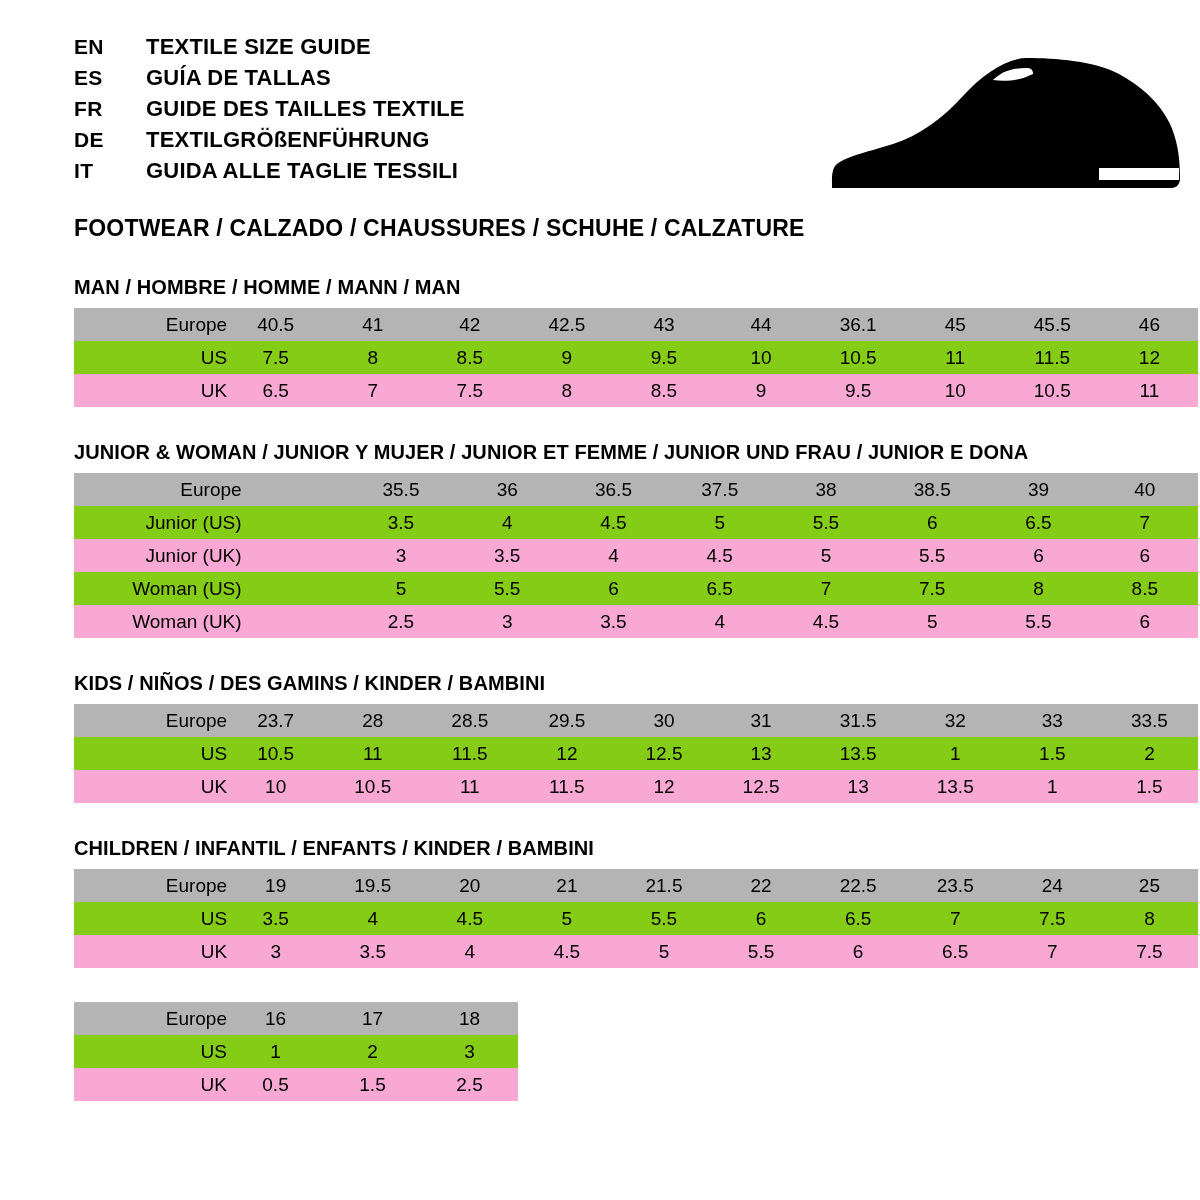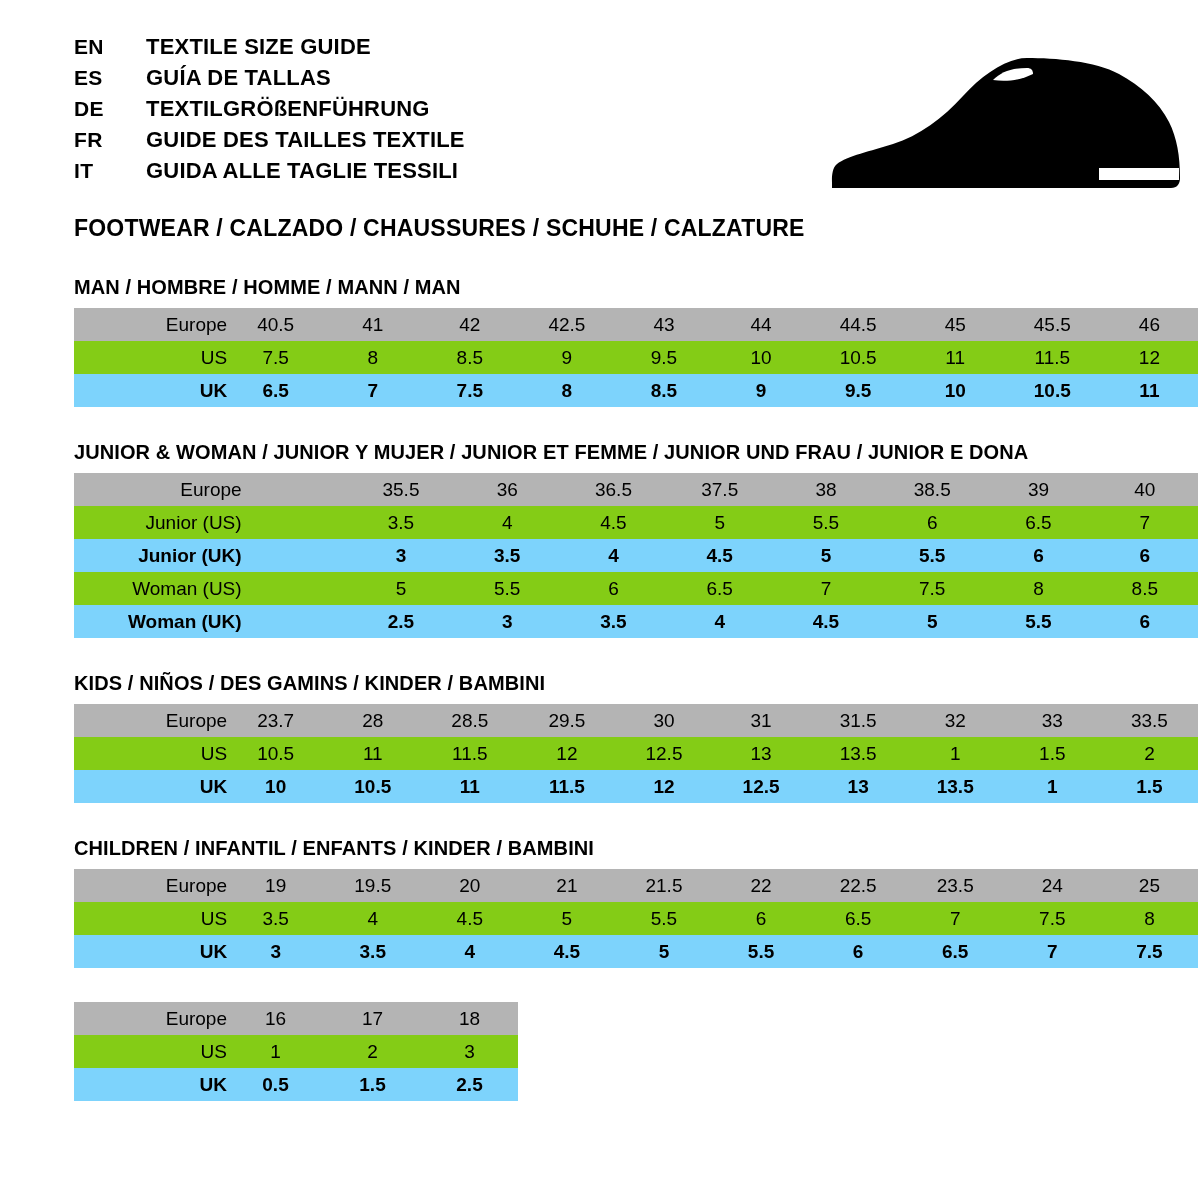--- a/index.html
+++ b/index.html
@@ -87,22 +87,21 @@
   }
   table.size-table td.label {
     text-align: right;
     padding-left: 8px;
     width: 145px;
   }
   tr.head td {
     background: #b4b4b4;
   }
   tr.alt td {
-    background: #7dd3fc;
-    font-weight: bold;
+    background: #f9a8d4;
   }
   tr.plain td {
     background: #84cc16;
   }
 
   
   .w-data { width: 97px; }
   .full-width { width: 1124px; }
   .babies-width { width: 437px; }
 </style>
@@ -114,26 +113,26 @@
   <div class="lang-block">
     <div class="lang-row">
       <span class="lang-code">EN</span>
       <span class="lang-text">TEXTILE SIZE GUIDE</span>
     </div>
     <div class="lang-row">
       <span class="lang-code">ES</span>
       <span class="lang-text">GUÍA DE TALLAS</span>
     </div>
     <div class="lang-row">
+      <span class="lang-code">FR</span>
+      <span class="lang-text">GUIDE DES TAILLES TEXTILE</span>
+    </div>
+    <div class="lang-row">
       <span class="lang-code">DE</span>
       <span class="lang-text">TEXTILGRÖßENFÜHRUNG</span>
-    </div>
-    <div class="lang-row">
-      <span class="lang-code">FR</span>
-      <span class="lang-text">GUIDE DES TAILLES TEXTILE</span>
     </div>
     <div class="lang-row">
       <span class="lang-code">IT</span>
       <span class="lang-text">GUIDA ALLE TAGLIE TESSILI</span>
     </div>
   </div>
 
   <div class="footwear-line">FOOTWEAR / CALZADO / CHAUSSURES / SCHUHE / CALZATURE</div>
 
   <div class="shoe">
@@ -149,21 +148,21 @@
     <table class="size-table full-width">
       <tbody>
           <tr class="head">
         <td class="label">Europe</td>
         <td class="w-data">40.5</td>
         <td class="w-data">41</td>
         <td class="w-data">42</td>
         <td class="w-data">42.5</td>
         <td class="w-data">43</td>
         <td class="w-data">44</td>
-        <td class="w-data">44.5</td>
+        <td class="w-data">36.1</td>
         <td class="w-data">45</td>
         <td class="w-data">45.5</td>
         <td class="w-data">46</td>
       </tr>
       <tr class="plain">
         <td class="label">US</td>
         <td class="w-data">7.5</td>
         <td class="w-data">8</td>
         <td class="w-data">8.5</td>
         <td class="w-data">9</td>

